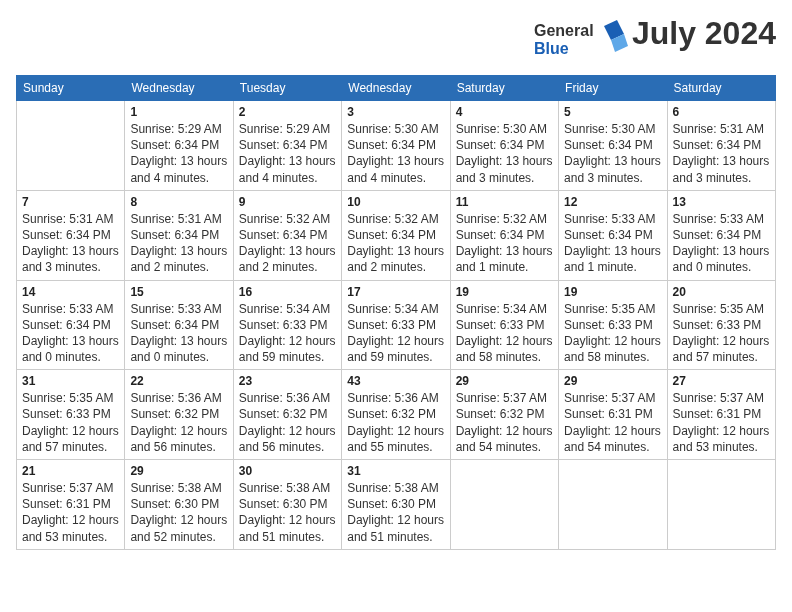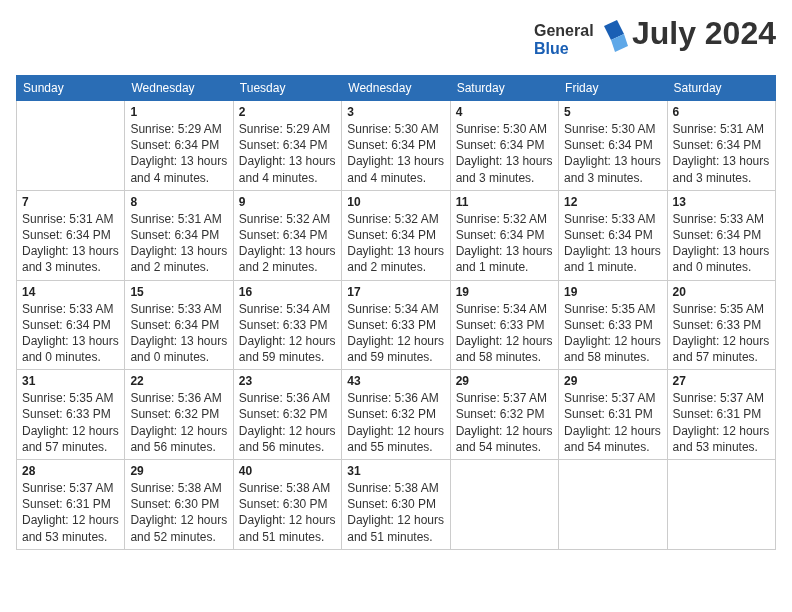--- a/index.html
+++ b/index.html
@@ -308,35 +308,35 @@
           <td>
             <div class="day-num">27</div>
             <div class="day-info" style="white-space: pre-line;">Sunrise: 5:37 AM
 Sunset: 6:31 PM
 Daylight: 12 hours
 and 53 minutes.</div>
           </td>
         </tr>
         <tr class="week-row">
           <td>
-            <div class="day-num">28</div>
+            <div class="day-num">21</div>
             <div class="day-info" style="white-space: pre-line;">Sunrise: 5:37 AM
 Sunset: 6:31 PM
 Daylight: 12 hours
 and 53 minutes.</div>
           </td>
           <td>
             <div class="day-num">29</div>
             <div class="day-info" style="white-space: pre-line;">Sunrise: 5:38 AM
 Sunset: 6:30 PM
 Daylight: 12 hours
 and 52 minutes.</div>
           </td>
           <td>
-            <div class="day-num">40</div>
+            <div class="day-num">30</div>
             <div class="day-info" style="white-space: pre-line;">Sunrise: 5:38 AM
 Sunset: 6:30 PM
 Daylight: 12 hours
 and 51 minutes.</div>
           </td>
           <td>
             <div class="day-num">31</div>
             <div class="day-info" style="white-space: pre-line;">Sunrise: 5:38 AM
 Sunset: 6:30 PM
 Daylight: 12 hours

